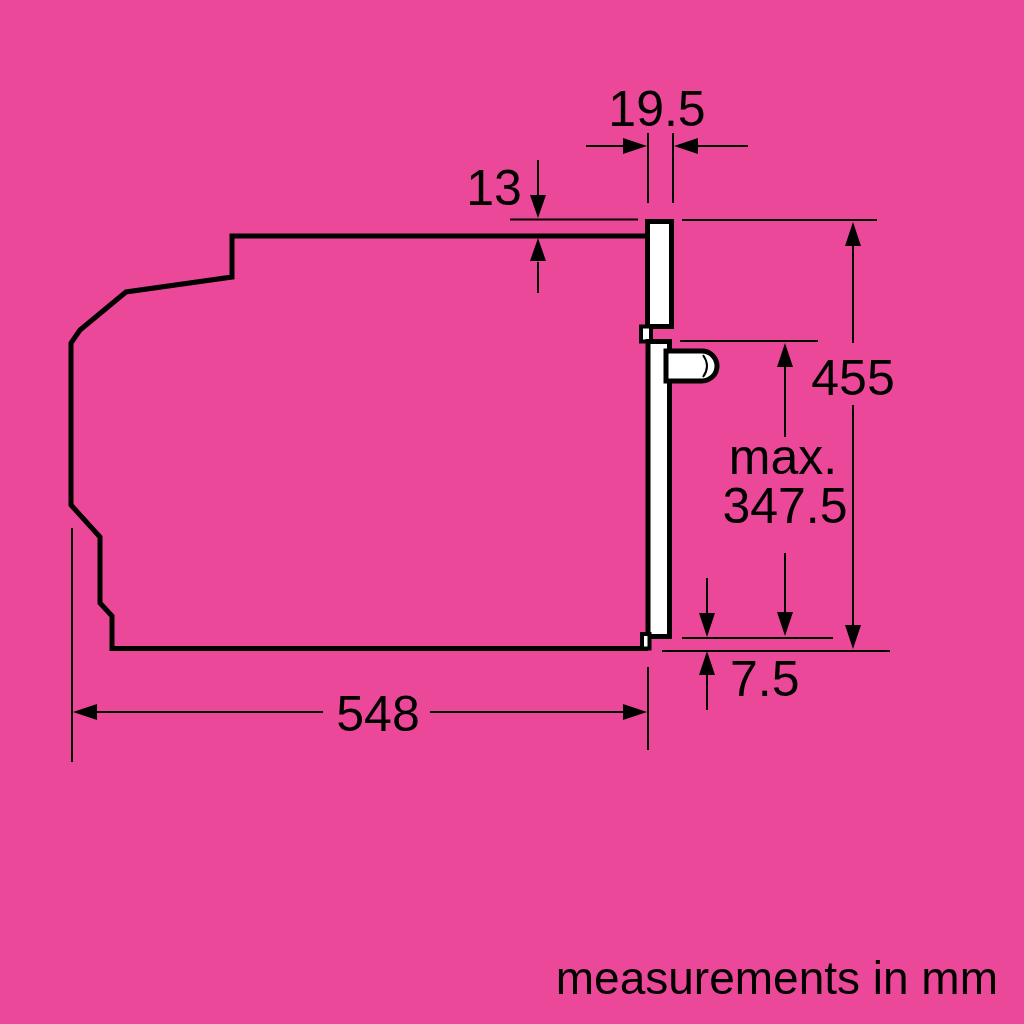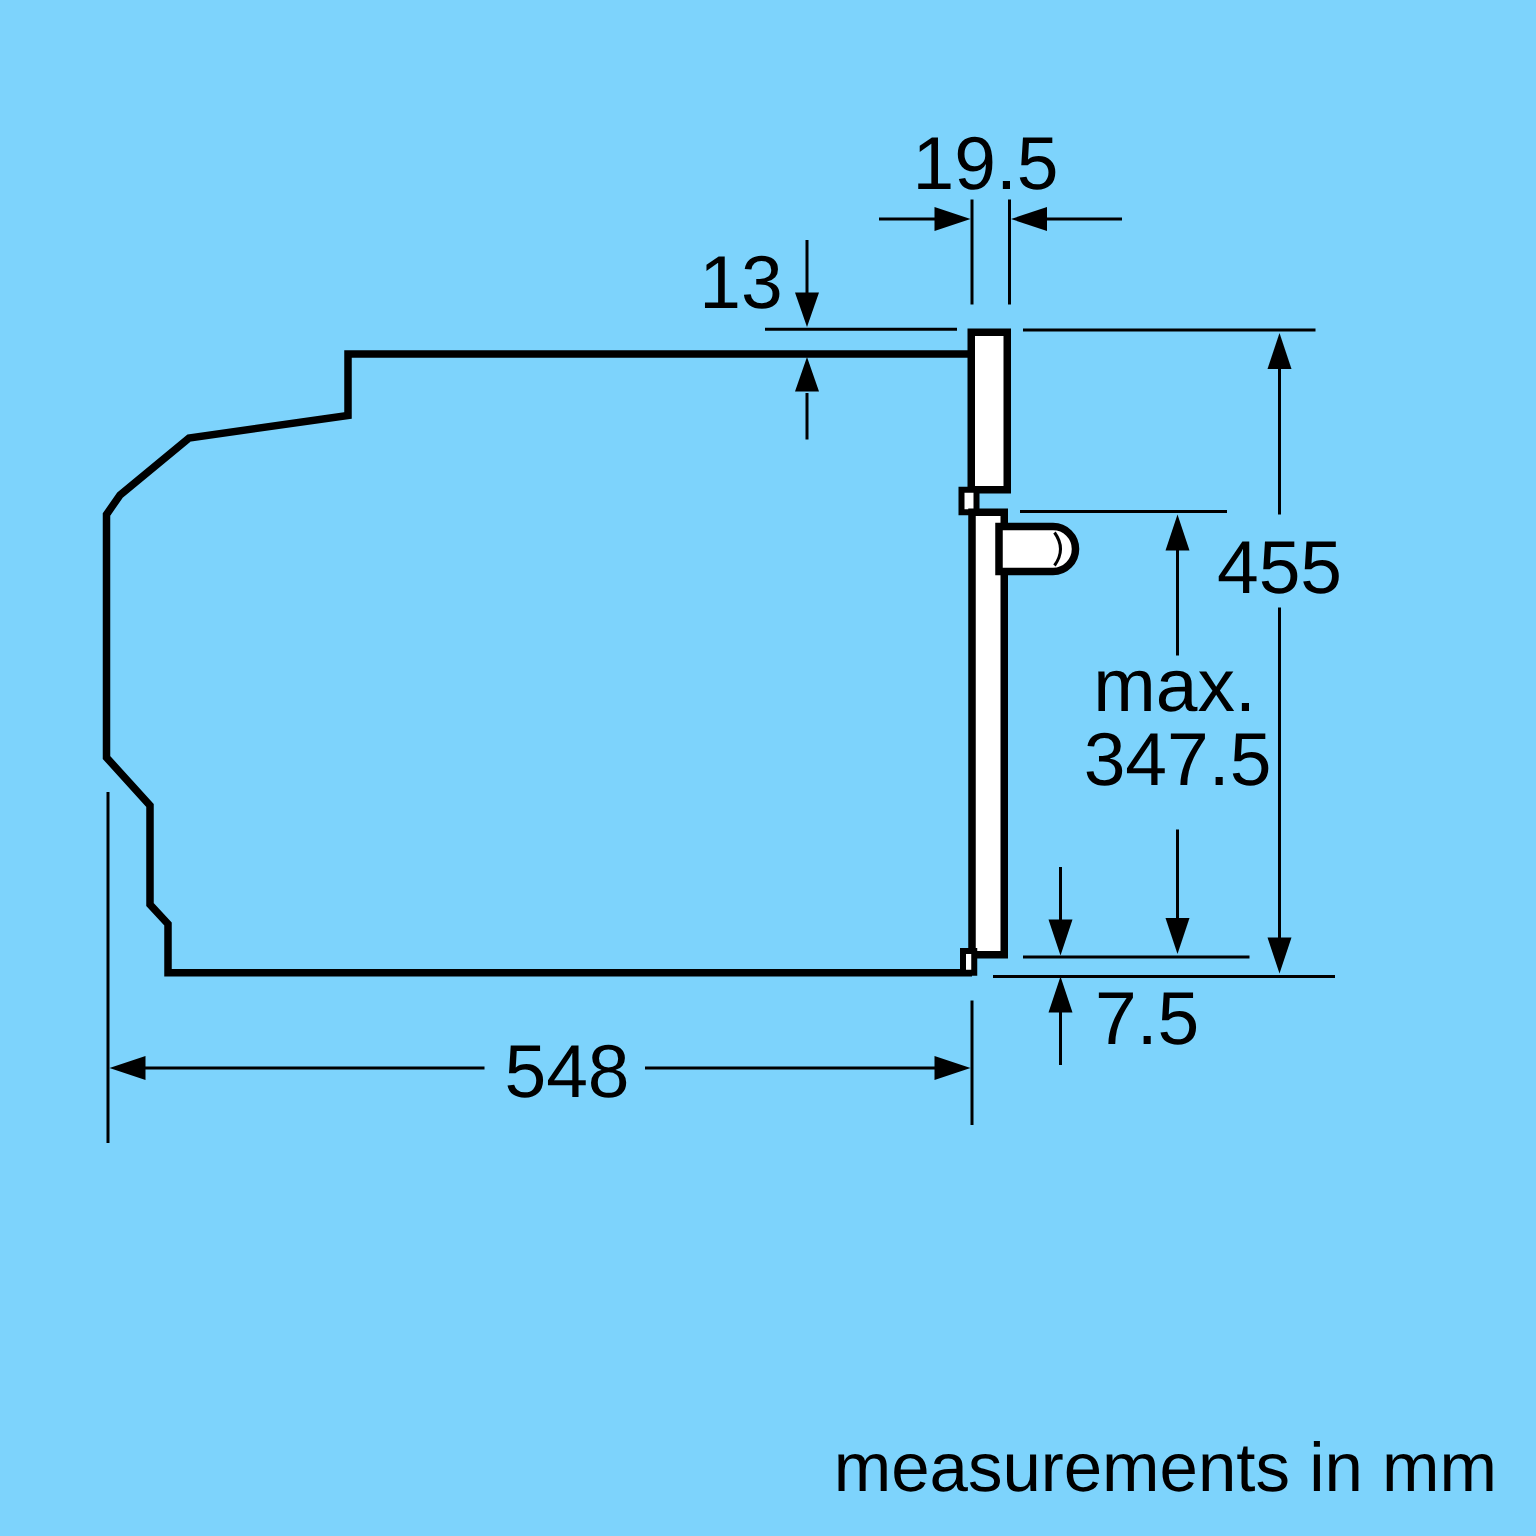--- a/index.html
+++ b/index.html
@@ -7,21 +7,21 @@
     padding: 0;
     background: #ffffff;
     width: 1024px;
     height: 1024px;
     font-family: "Liberation Sans", "DejaVu Sans", sans-serif;
   }
   .stage {
     position: relative;
     width: 1024px;
     height: 1024px;
-    background: #7dd3fc;
+    background: #ec4899;
     overflow: hidden;
   }
   svg { display: block; }
   .outline  { fill: none;    stroke: #000; stroke-width: 5;   stroke-linejoin: miter; }
   .panel    { fill: #ffffff; stroke: #000; stroke-width: 5;   stroke-linejoin: miter; }
   .panel-sm { fill: #ffffff; stroke: #000; stroke-width: 4;   stroke-linejoin: miter; }
   .dim      { fill: none;    stroke: #000; stroke-width: 2; }
   .arrow    { fill: #000;    stroke: none; }
   .dim-label  { fill: #000; font-size: 50px; }
   .note-label { fill: #000; font-size: 46px; }

